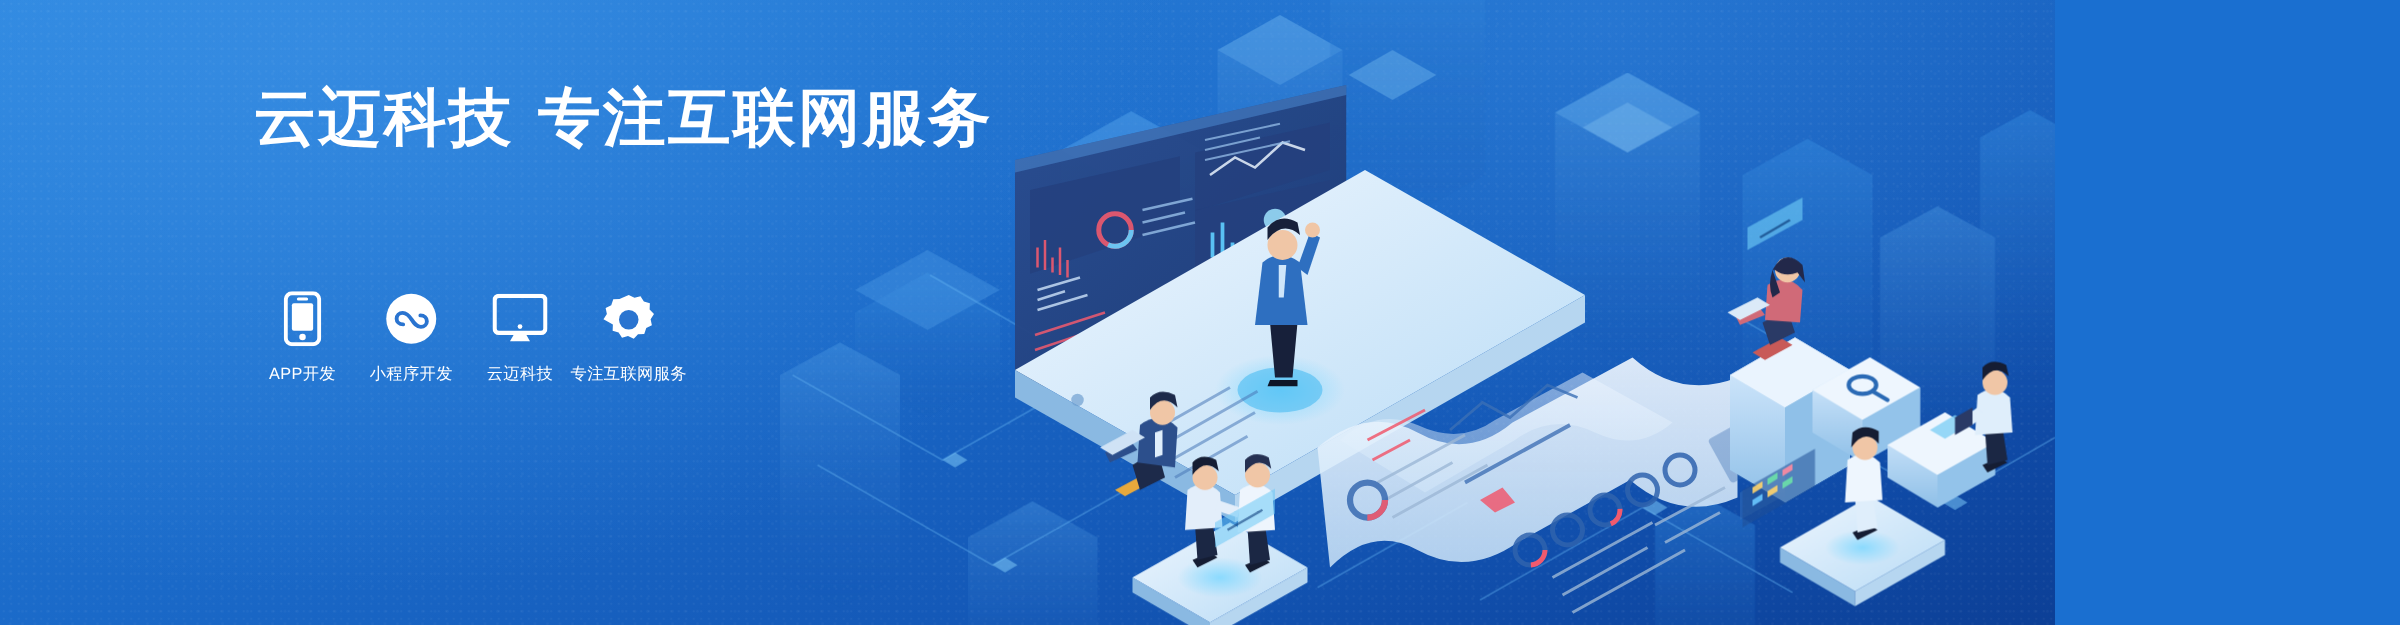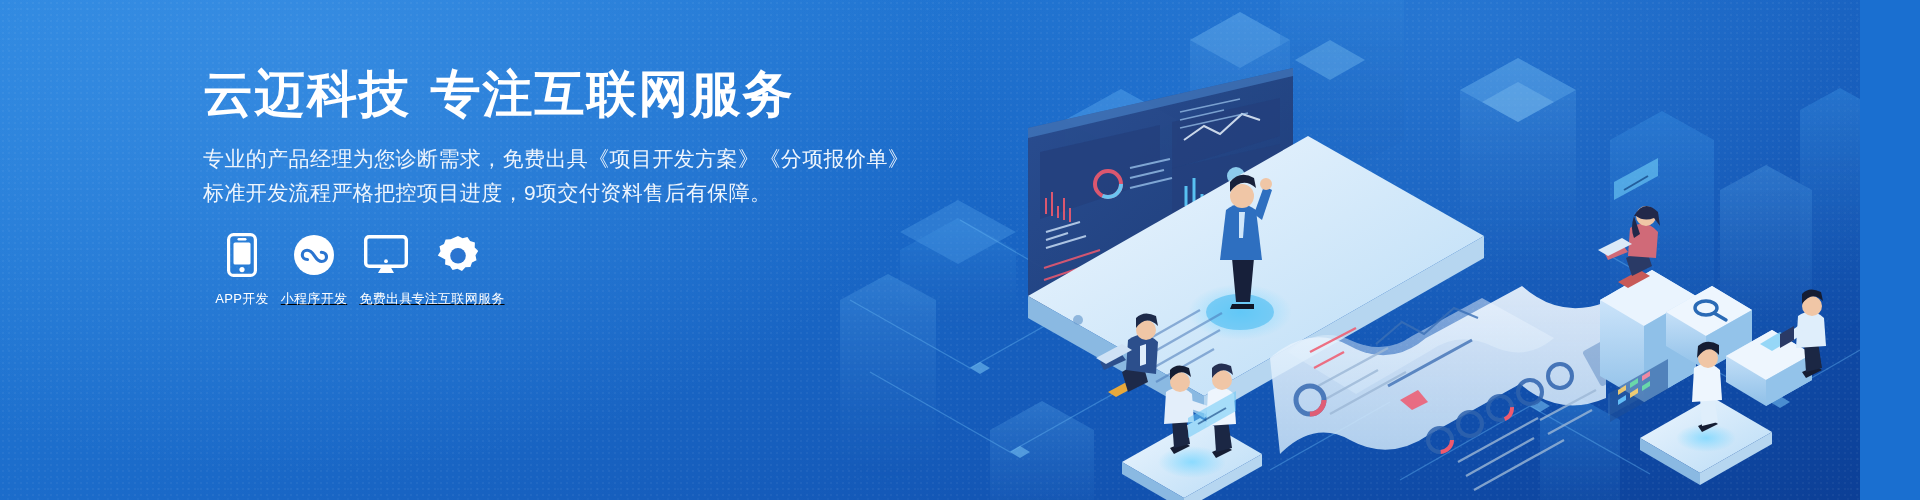--- a/index.html
+++ b/index.html
@@ -5,21 +5,21 @@
 <style>
   * { margin:0; padding:0; box-sizing:border-box; }
   html,body { width:1920px; height:500px; overflow:hidden; }
   body {
     font-family:"Liberation Sans","DejaVu Sans",sans-serif;
     background:#1a6fd0;
   }
 
   .banner {
     position:relative;
-    width:1860px;
+    width:1644px;
     height:500px;
     overflow:hidden;
     background:
       radial-gradient(ellipse 1100px 700px at 16% 8%, rgba(66,150,232,0.55) 0%, rgba(66,150,232,0) 62%),
       radial-gradient(ellipse 900px 620px at 78% 4%, rgba(58,140,226,0.40) 0%, rgba(58,140,226,0) 60%),
       linear-gradient(158deg, #2b86df 0%, #2278d4 22%, #1a69c8 45%, #1459b8 68%, #0f4aa6 86%, #0c3f96 100%);
     padding-left: 48px;
   }
 
   
@@ -64,21 +64,21 @@
     left:206px; top:232px;
     display:flex;
     align-items:center;
   }
   .svc {
     width:72px;
     display:flex;
     flex-direction:column;
     align-items:center;
   }
-  .svc + .svc { margin-left:0px;text-decoration:underline; }
+  .svc + .svc { margin-left:15px; }
   .svc-ico {
     height:46px;
     display:flex; align-items:center; justify-content:center;
   }
   .svc-ico svg { display:block; }
   .svc-label {
     margin-top:12px;
     font-size:13px;
     color:#ffffff;
     white-space:nowrap;
@@ -415,24 +415,20 @@
 
       <g>
         <path d="M348 418 l48 -27 l0 20 l-48 27 Z" fill="#6cc8f5" opacity="0.55"></path>
         <path d="M358 424 l28 -16" stroke="#0f3f7d" stroke-width="2" opacity="0.6"></path>
       </g>
     </svg>
   </div>
 
   <div class="copy">
     <div class="headline">云迈科技 专注互联网服务</div>
-    <div class="sub">
-      <span class="l1">专业的产品经理为您诊断需求，免费出具《项目开发方案》《分项报价单》</span>
-      <span class="l2">标准开发流程严格把控项目进度，9项交付资料售后有保障。</span>
-    </div>
   </div>
 
   <div class="services">
 
     <div class="svc">
       <div class="svc-ico">
         <svg width="30" height="44" viewBox="0 0 30 44" xmlns="http://www.w3.org/2000/svg">
           <rect x="1.6" y="1.6" width="26.8" height="40.8" rx="5" ry="5" fill="none" stroke="#ffffff" stroke-width="3.2"></rect>
           <rect x="6.5" y="9.5" width="17" height="22" rx="1.6" fill="#ffffff"></rect>
           <rect x="10.5" y="5" width="9" height="2.4" rx="1.2" fill="#ffffff"></rect>
@@ -456,21 +452,21 @@
 
 
     <div class="svc">
       <div class="svc-ico">
         <svg width="44" height="40" viewBox="0 0 44 40" xmlns="http://www.w3.org/2000/svg">
           <rect x="1.7" y="1.7" width="40.6" height="29.6" rx="3.4" fill="none" stroke="#ffffff" stroke-width="3.4"></rect>
           <circle cx="22" cy="26.2" r="1.9" fill="#ffffff"></circle>
           <path d="M14 38 l3.4 -6 h9.2 l3.4 6 Z" fill="#ffffff"></path>
         </svg>
       </div>
-      <div class="svc-label">免费出具</div>
+      <div class="svc-label">云迈科技</div>
     </div>
 
     <div class="svc">
       <div class="svc-ico">
         <svg width="42" height="42" viewBox="0 0 42 42" xmlns="http://www.w3.org/2000/svg">
           <path d="M21 0.8 l4.6 2.2 l4.8 -1.3 l2.7 4.2 l4.8 1.4 l-.2 5 l3.5 3.6
                    l-2.7 4.2 l1 4.9 l-4.5 2.2 l-1.6 4.7 l-5 .2 l-3.4 3.6
                    l-4.6 -2.1 l-4.8 1.3 l-2.7 -4.2 l-4.8 -1.4 l.2 -5 L0.8 20.2
                    l2.7 -4.2 l-1 -4.9 l4.5 -2.2 l1.6 -4.7 l5 -.2 Z" fill="#ffffff" transform="translate(0,1.2)"></path>
           <circle cx="21" cy="21.8" r="7.8" fill="#2a74d0"></circle>

